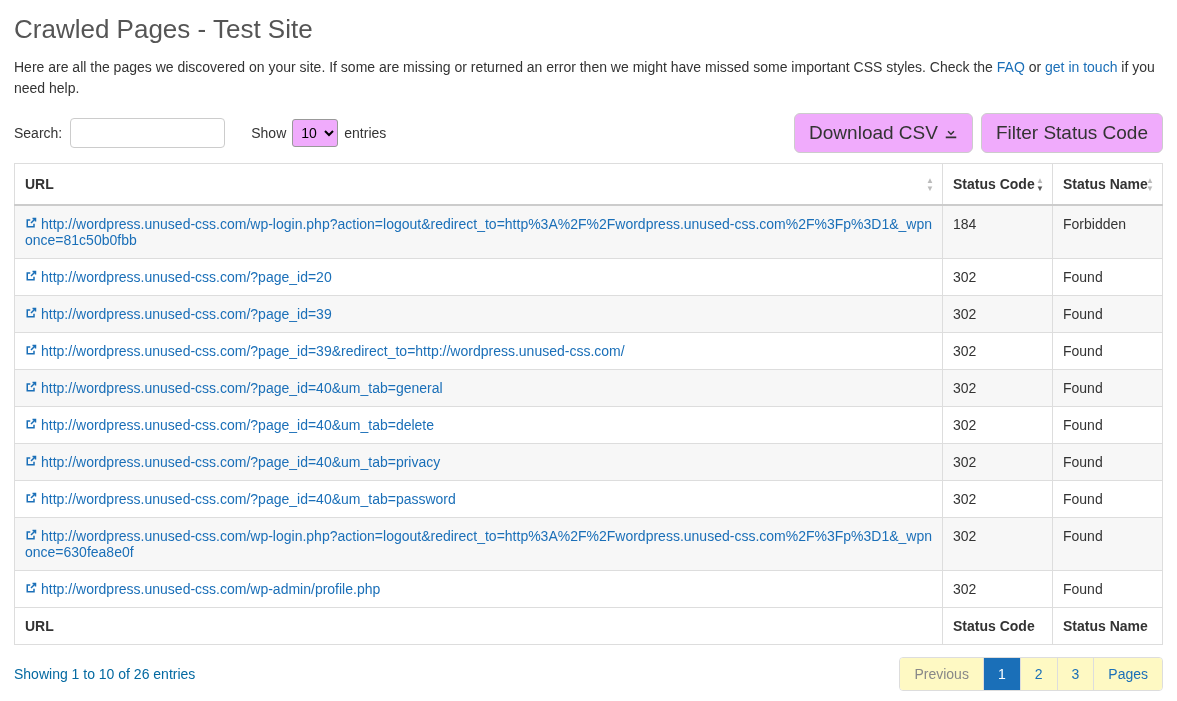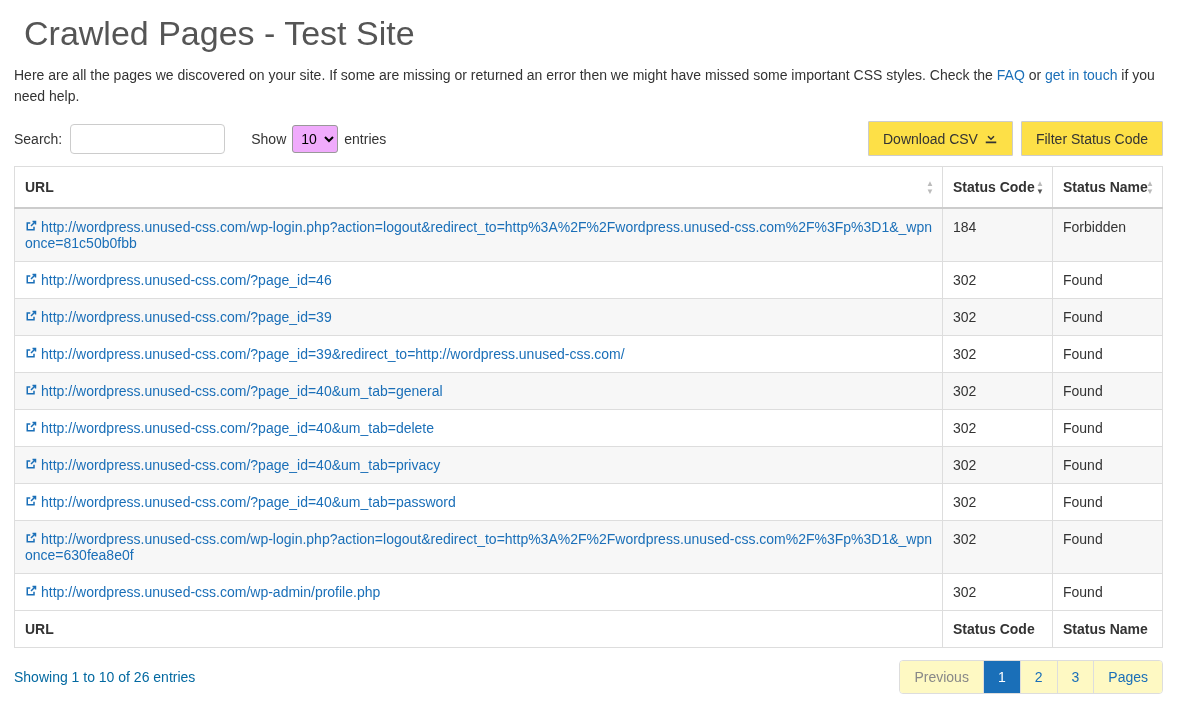--- a/index.html
+++ b/index.html
@@ -5,24 +5,24 @@
   * { box-sizing: border-box; }
   body {
     margin: 0;
     padding: 14px;
     font-family: -apple-system, BlinkMacSystemFont, "Segoe UI", Helvetica, Arial, sans-serif;
     color: #333;
     font-size: 14px;
     background: #fff;
   }
   h1.page-title {
-    font-size: 34px;
+    font-size: 26px;
     font-weight: 500;
     color: #555;
-    margin: 0 0 12px 10px;
+    margin: 0 0 12px 0;
   }
   .intro {
     margin: 0 0 14px 0;
     line-height: 1.5;
     color: #333;
   }
   .intro a { color: #1a6fb8; text-decoration: none; }
 
   .controls-row {
     display: flex;
@@ -45,25 +45,25 @@
     height: 28px;
     border: 1px solid #999;
     border-radius: 3px;
     padding: 2px 4px;
     font-size: 14px;
     background:#f0abfc;
   }
   .controls-right { margin-left: auto; display: flex; gap: 8px; }
   .btn {
     border: 1px solid #ccc;
-    background: #fde047;
+    background: #f0abfc;
     color: #333;
     padding: 8px 14px;
-    border-radius: 1px;
-    font-size: 14px;
+    border-radius: 6px;
+    font-size: 19px;
     cursor: pointer;
     display:inline-flex;
     align-items:center;
     gap:6px;
   }
 
   table.data {
     width: 100%;
     border-collapse: collapse;
     border: 1px solid #ddd;
@@ -225,21 +225,21 @@
       <tr>
         <td class="url"><span class="ext-icon"><svg viewBox="0 0 16 16" fill="currentColor">
               <path d="M10 1h5v5h-2V4.4L8.7 8.7 7.3 7.3 11.6 3H10V1zM3 3h4v2H4v7h7v-3h2v5H2V3h1z"></path>
             </svg></span><a href="#">http://wordpress.unused-css.com/wp-login.php?action=logout&amp;redirect_to=http%3A%2F%2Fwordpress.unused-css.com%2F%3Fp%3D1&amp;_wpnonce=81c50b0fbb</a></td>
         <td>184</td>
         <td>Forbidden</td>
       </tr>
       <tr>
         <td class="url"><span class="ext-icon"><svg viewBox="0 0 16 16" fill="currentColor">
               <path d="M10 1h5v5h-2V4.4L8.7 8.7 7.3 7.3 11.6 3H10V1zM3 3h4v2H4v7h7v-3h2v5H2V3h1z"></path>
-            </svg></span><a href="#">http://wordpress.unused-css.com/?page_id=46</a></td>
+            </svg></span><a href="#">http://wordpress.unused-css.com/?page_id=20</a></td>
         <td>302</td>
         <td>Found</td>
       </tr>
       <tr>
         <td class="url"><span class="ext-icon"><svg viewBox="0 0 16 16" fill="currentColor">
               <path d="M10 1h5v5h-2V4.4L8.7 8.7 7.3 7.3 11.6 3H10V1zM3 3h4v2H4v7h7v-3h2v5H2V3h1z"></path>
             </svg></span><a href="#">http://wordpress.unused-css.com/?page_id=39</a></td>
         <td>302</td>
         <td>Found</td>
       </tr>

